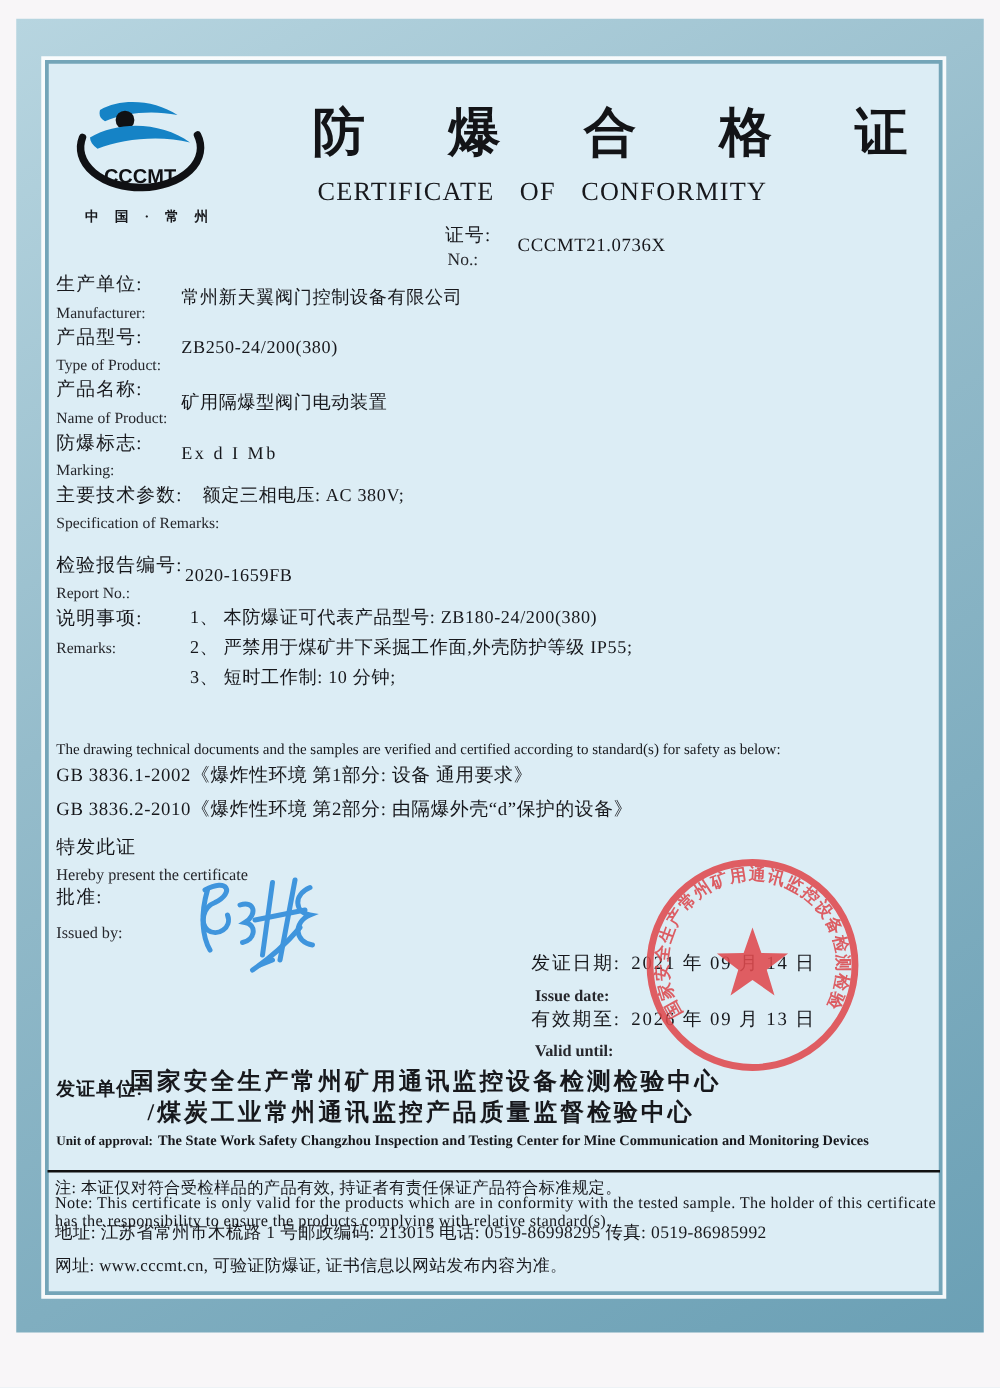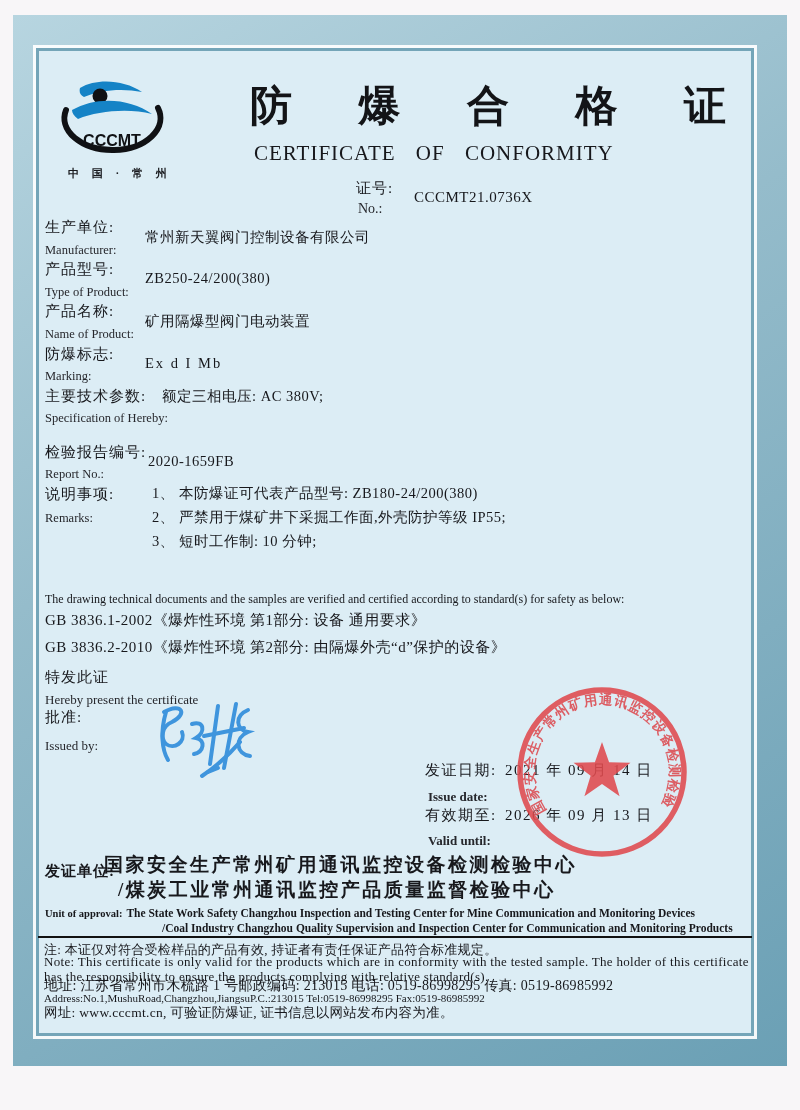--- a/index.html
+++ b/index.html
@@ -60,21 +60,21 @@
 
   <div class="abs cn-label" style="left:45px;top:302px;">产品名称:</div>
   <div class="abs en-label" style="left:45px;top:327px;">Name of Product:</div>
   <div class="abs value" style="left:145px;top:312px;">矿用隔爆型阀门电动装置</div>
 
   <div class="abs cn-label" style="left:45px;top:345px;">防爆标志:</div>
   <div class="abs en-label" style="left:45px;top:369px;">Marking:</div>
   <div class="abs value" style="left:145px;top:355px;letter-spacing:2px;">Ex d I Mb</div>
 
   <div class="abs cn-label" style="left:45px;top:387px;">主要技术参数:</div>
-  <div class="abs en-label" style="left:45px;top:411px;">Specification of Hereby:</div>
+  <div class="abs en-label" style="left:45px;top:411px;">Specification of Remarks:</div>
   <div class="abs value" style="left:162px;top:387px;">额定三相电压: AC 380V;</div>
 
   <div class="abs cn-label" style="left:45px;top:443px;">检验报告编号:</div>
   <div class="abs en-label" style="left:45px;top:467px;">Report No.:</div>
   <div class="abs value" style="left:148px;top:453px;">2020-1659FB</div>
 
   <div class="abs cn-label" style="left:45px;top:485px;">说明事项:</div>
   <div class="abs en-label" style="left:45px;top:511px;">Remarks:</div>
   <div class="abs value" style="left:152px;top:484px;">1、 本防爆证可代表产品型号: ZB180-24/200(380)</div>
   <div class="abs value" style="left:152px;top:508px;">2、 严禁用于煤矿井下采掘工作面,外壳防护等级 IP55;</div>
@@ -121,22 +121,20 @@
     </text>
   </svg>
 
   <div class="abs cn-label" style="left:45px;top:862px;font-weight:bold;">发证单位:</div>
   <div class="abs approval-cn" style="left:104px;top:852px;">国家安全生产常州矿用通讯监控设备检测检验中心</div>
   <div class="abs approval-cn" style="left:118px;top:877px;">/煤炭工业常州通讯监控产品质量监督检验中心</div>
   <div class="abs" style="left:45px;top:903px;">
     <span class="approval-en" style="font-size:10.5px;">Unit of approval:</span>
     <span class="approval-en">The State Work Safety Changzhou Inspection and Testing Center for Mine Communication and Monitoring Devices</span>
   </div>
-  <div class="abs approval-en" style="left:162px;top:922px;">/Coal Industry Changzhou Quality Supervision and Inspection Center for Communication and Monitoring Products</div>
 
   <div class="hr"></div>
 
   <div class="abs note-line" style="left:44px;top:941px;">注: 本证仅对符合受检样品的产品有效, 持证者有责任保证产品符合标准规定。</div>
   <div class="abs note-line note-en-wrap" style="left:44px;top:954px;">Note: This certificate is only valid for the products which are in conformity with the tested sample. The holder of this certificate has the responsibility to ensure the products complying with relative standard(s).</div>
   <div class="abs note-line" style="left:44px;top:977px;font-size:14px;">地址: 江苏省常州市木梳路 1 号邮政编码: 213015 电话: 0519-86998295   传真: 0519-86985992</div>
-  <div class="abs small-en" style="left:44px;top:992px;">Address:No.1,MushuRoad,Changzhou,JiangsuP.C.:213015    Tel:0519-86998295 Fax:0519-86985992</div>
   <div class="abs note-line" style="left:44px;top:1004px;font-size:13.5px;">网址: www.cccmt.cn, 可验证防爆证, 证书信息以网站发布内容为准。</div>
 </div>
 
 </body></html>

